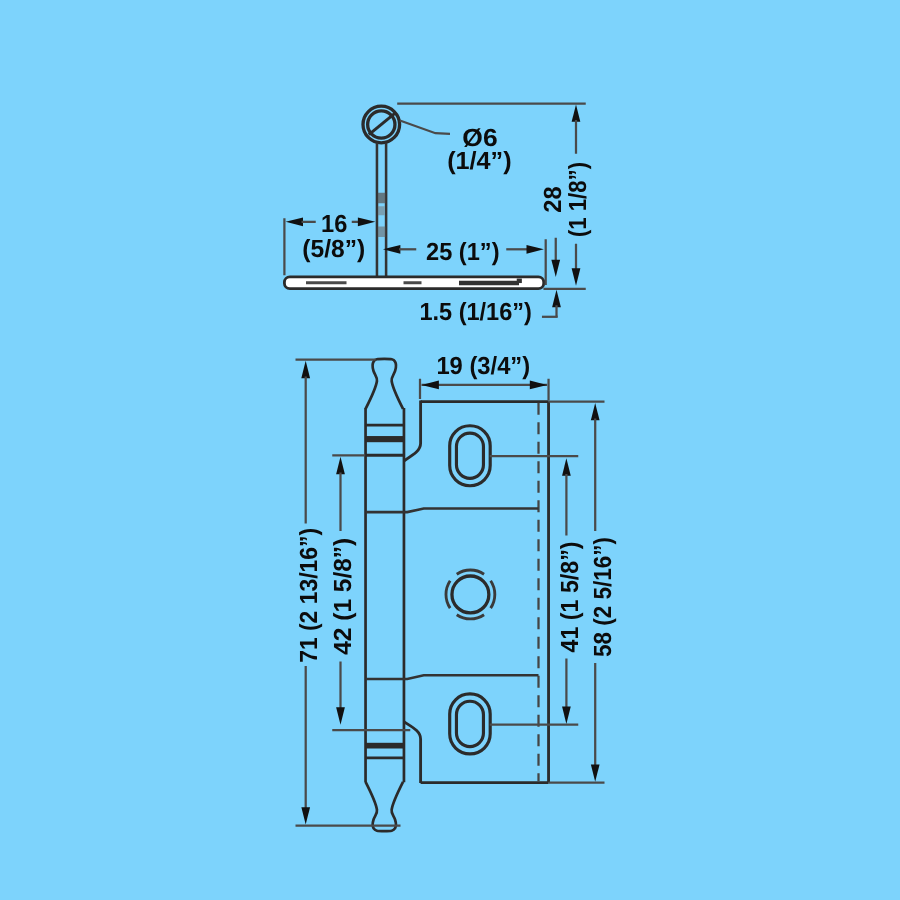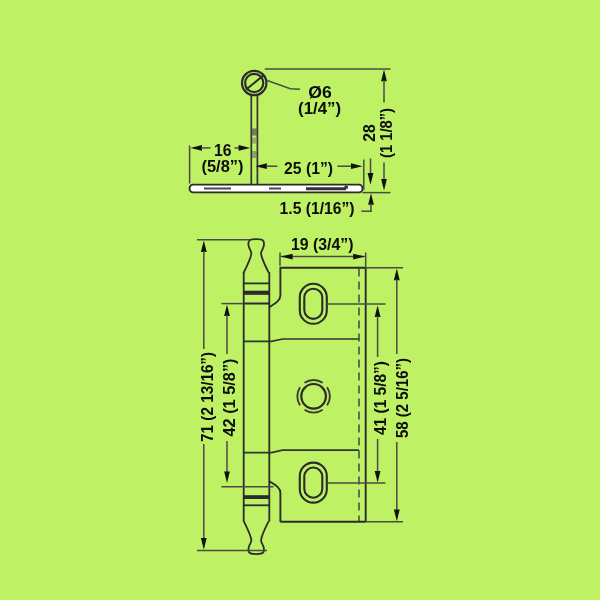--- a/index.html
+++ b/index.html
@@ -1,16 +1,16 @@
 <!DOCTYPE html>
 <html><head>
 <meta charset="utf-8">
 <style>
   html,body{margin:0;padding:0;background:#fff;}
-  .page{width:600px;height:600px;position:relative;background:#bef264;overflow:hidden;}
+  .page{width:600px;height:600px;position:relative;background:#7dd3fc;overflow:hidden;}
   svg{position:absolute;left:0;top:0;}
   text{font-family:"Liberation Sans",sans-serif;font-weight:bold;fill:#0c0c0c;}
 </style>
 </head>
 <body>
 <div class="page">
 <svg width="600" height="600" viewBox="0 0 600 600">
 <defs>
 <marker id="m"></marker>
 </defs>

